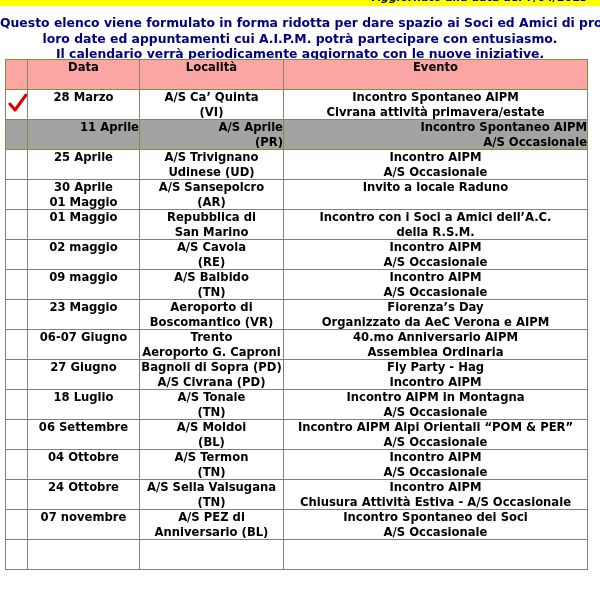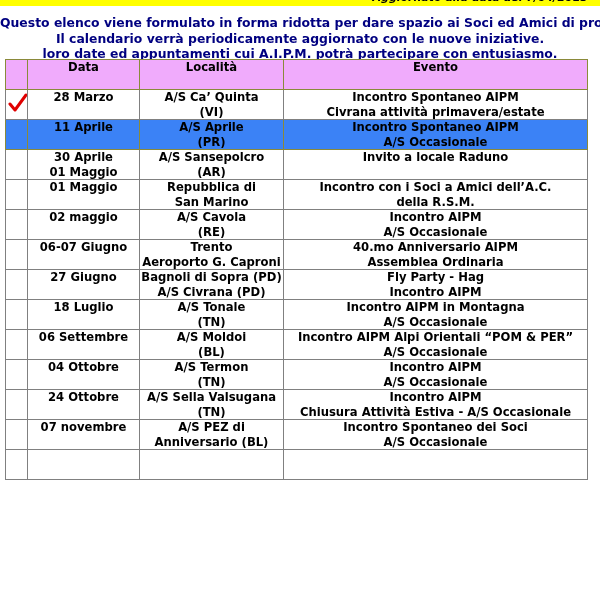--- a/index.html
+++ b/index.html
@@ -22,43 +22,43 @@
   .intro div { white-space: nowrap; }
   table.cal {
     position: absolute; left: 5px; top: 59px; width: 583px;
     border-collapse: collapse; table-layout: fixed;
   }
   table.cal td, table.cal th {
     border: 1px solid #808080; padding: 0; text-align: center; vertical-align: top;
     font-weight: bold; font-size: 11.6px; line-height: 14.5px; color: #000;
     height: 29px; overflow: hidden; white-space: nowrap;
   }
-  table.cal th { height: 29px; background: #f0abfc; border-color: #8a8a3a; }
-  table.cal tr.hl td { background: #3b82f6; border-color: #8a8a3a; }
+  table.cal th { height: 29px; background: #fca5a5; border-color: #8a8a3a; }
+  table.cal tr.hl td { background: #a3a3a3; border-color: #8a8a3a; text-align: right; }
   .col-mark { width: 22px; }
   .col-date { width: 112px; }
   .col-loc { width: 144px; }
   .col-ev { width: auto; }
   .mark-cell { position: relative; }
   .check {
     position: absolute; left: 2px; top: 3px; width: 20px; height: 20px;
   }
   .line { display: block; }
 </style>
 </head>
 <body>
 
 <div class="top-band">
   <span class="updated">Aggiornato alla data del 7/04/2015</span>
 </div>
 
 <div class="intro">
   <div>Questo elenco viene formulato in forma ridotta per dare spazio ai Soci ed Amici di proporre</div>
+  <div>loro date ed appuntamenti cui A.I.P.M. potrà partecipare con entusiasmo.</div>
   <div>Il calendario verrà periodicamente aggiornato con le nuove iniziative.</div>
-  <div>loro date ed appuntamenti cui A.I.P.M. potrà partecipare con entusiasmo.</div>
 </div>
 
 <table class="cal">
   <colgroup>
     <col class="col-mark">
       <col class="col-date">
       <col class="col-loc">
       <col class="col-ev">
   </colgroup>
   <thead>
@@ -100,20 +100,35 @@
           <span class="line">(PR)</span>
         </td>
         <td>
           <span class="line">Incontro Spontaneo AIPM</span>
           <span class="line">A/S Occasionale</span>
         </td>
       </tr>
       <tr>
         <td class="mark-cell"></td>
         <td>
+          <span class="line">25 Aprile</span>
+          <span class="line">&nbsp;</span>
+        </td>
+        <td>
+          <span class="line">A/S Trivignano</span>
+          <span class="line">Udinese (UD)</span>
+        </td>
+        <td>
+          <span class="line">Incontro AIPM</span>
+          <span class="line">A/S Occasionale</span>
+        </td>
+      </tr>
+      <tr>
+        <td class="mark-cell"></td>
+        <td>
           <span class="line">30 Aprile</span>
           <span class="line">01 Maggio</span>
         </td>
         <td>
           <span class="line">A/S Sansepolcro</span>
           <span class="line">(AR)</span>
         </td>
         <td>
           <span class="line">Invito a locale Raduno</span>
           <span class="line">&nbsp;</span>
@@ -140,20 +155,50 @@
           <span class="line">02 maggio</span>
           <span class="line">&nbsp;</span>
         </td>
         <td>
           <span class="line">A/S Cavola</span>
           <span class="line">(RE)</span>
         </td>
         <td>
           <span class="line">Incontro AIPM</span>
           <span class="line">A/S Occasionale</span>
+        </td>
+      </tr>
+      <tr>
+        <td class="mark-cell"></td>
+        <td>
+          <span class="line">09 maggio</span>
+          <span class="line">&nbsp;</span>
+        </td>
+        <td>
+          <span class="line">A/S Balbido</span>
+          <span class="line">(TN)</span>
+        </td>
+        <td>
+          <span class="line">Incontro AIPM</span>
+          <span class="line">A/S Occasionale</span>
+        </td>
+      </tr>
+      <tr>
+        <td class="mark-cell"></td>
+        <td>
+          <span class="line">23 Maggio</span>
+          <span class="line">&nbsp;</span>
+        </td>
+        <td>
+          <span class="line">Aeroporto di</span>
+          <span class="line">Boscomantico (VR)</span>
+        </td>
+        <td>
+          <span class="line">Fiorenza’s Day</span>
+          <span class="line">Organizzato da AeC Verona e AIPM</span>
         </td>
       </tr>
       <tr>
         <td class="mark-cell"></td>
         <td>
           <span class="line">06-07 Giugno</span>
           <span class="line">&nbsp;</span>
         </td>
         <td>
           <span class="line">Trento</span>

